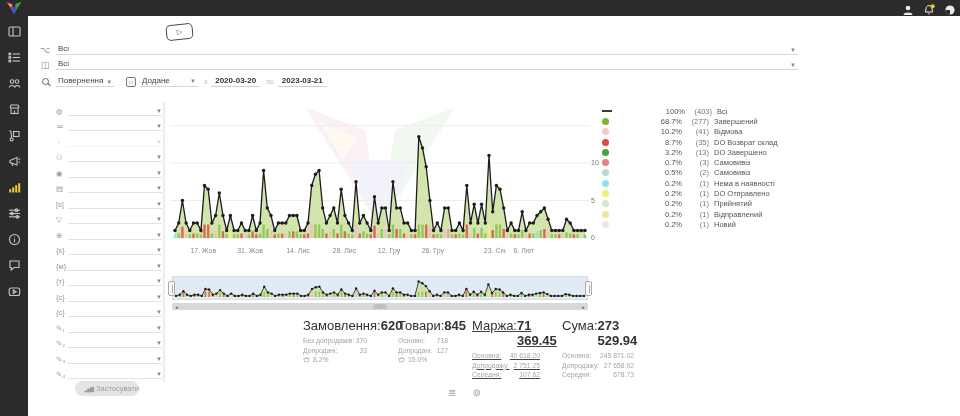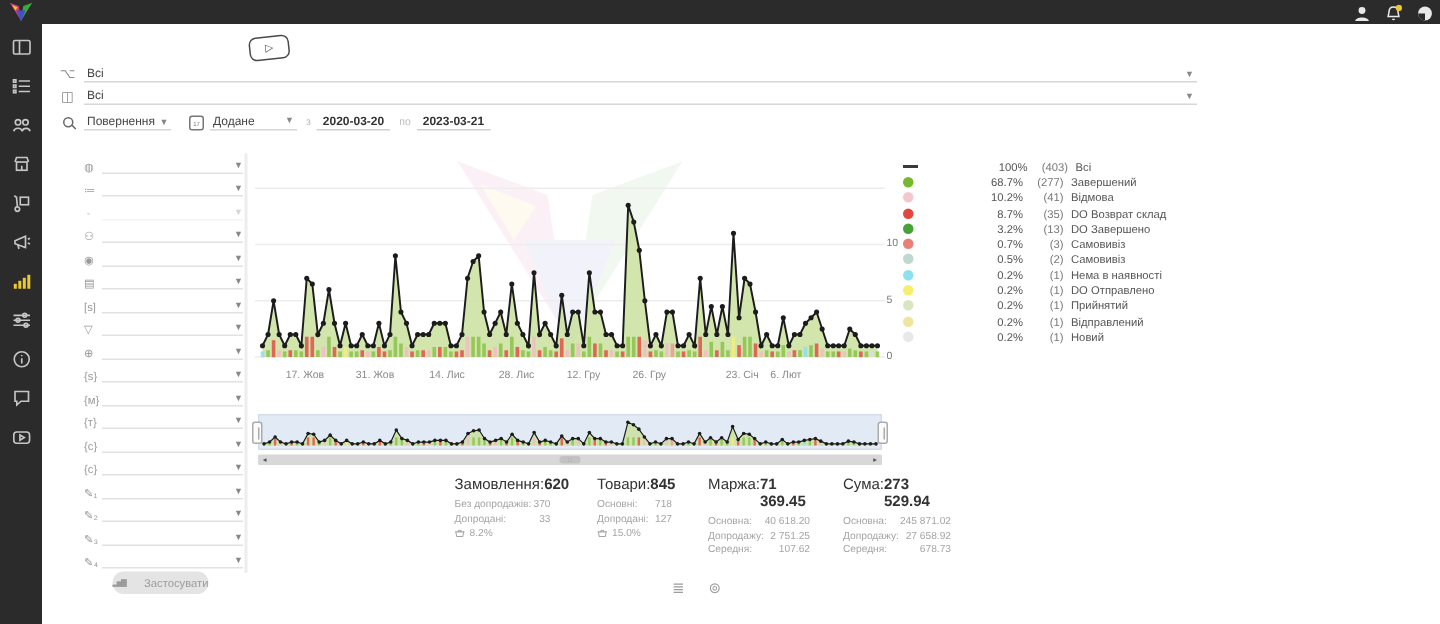--- a/index.html
+++ b/index.html
@@ -35,21 +35,21 @@
          display:flex; align-items:center; justify-content:center; margin-right:4px; }
 
   
   .fpanel { position:absolute; left:56px; top:100px; width:106px; }
   .frow { display:flex; align-items:flex-end; height:15.5px; cursor:pointer; }
   .frow .fic { width:12px; font-size:7.5px; color:#9a9a9a; text-align:left; }
   .frow .fin { flex:1; border-bottom:1px solid #e2e2e2; display:flex; justify-content:flex-end; padding-bottom:1px; }
   .frow.faded { opacity:.35; }
   .fscroll { position:absolute; left:163px; top:102px; width:2px; height:280px; background:#ededed; border-radius:1px; }
   .apply { position:absolute; left:75px; top:381px; width:64px; height:15px; background:#e4e4e4; border:none;
-           border-radius:8px; color:#9c9c9c; font-size:7.5px; display:flex; align-items:center; justify-content:space-between; gap:3px; cursor:pointer;
+           border-radius:8px; color:#9c9c9c; font-size:7.5px; display:flex; align-items:center; justify-content:flex-end; gap:3px; cursor:pointer;
            font-family:inherit; }
   .apply .bars { font-size:5px; letter-spacing:-1px; color:#9c9c9c; }
 
   
   .chart-wrap { position:absolute; left:170px; top:96px; width:420px; height:148px; }
   .watermark { position:absolute; left:290px; top:100px; width:180px; height:150px; opacity:.07; pointer-events:none; }
   .ylab { position:absolute; font-size:7px; color:#777; width:14px; }
   .xlabels { position:absolute; left:0; top:247px; width:960px; height:10px; }
   .xlabels span { position:absolute; transform:translateX(-50%); font-size:7px; color:#8a8a8a; white-space:nowrap; }
 
@@ -67,21 +67,21 @@
   .lg-row { display:flex; align-items:center; height:10.3px; font-size:7.5px; cursor:pointer; }
   .swatch { width:7px; height:7px; border-radius:50%; margin-right:4px; flex:0 0 auto; }
   .swatch.dash { width:10px; height:2px; border-radius:0; }
   .lg-pct { width:26px; text-align:right; color:#555;margin-left:43px; }
   .lg-cnt { width:27px; text-align:right; color:#777; }
   .lg-lbl { margin-left:5px; color:#555; white-space:nowrap; }
 
   
   .stats { position:absolute; top:318px; }
   .scol { position:absolute; top:0; }
-  .srow-t { display:flex; justify-content:space-between; font-size:10px; color:#333; margin-bottom:3px; }
+  .srow-t { display:flex; justify-content:space-between; font-size:13px; color:#333; margin-bottom:3px; }
   .srow-t .tv { font-weight:bold; }
   .srow { display:flex; justify-content:space-between; font-size:6.8px; color:#a5a5a5; line-height:9.5px; }
   .upsell { display:flex; align-items:center; gap:3px; font-size:6.8px; color:#a5a5a5; line-height:9.5px; }
 
   .footicons { position:absolute; left:448px; top:387px; display:flex; gap:16px; font-size:10px; color:#9e9e9e; }
   .footicons span { cursor:pointer; }
 </style>
 </head>
 <body>
 
@@ -997,21 +997,21 @@
             <span>127</span>
           </div>
         </div>
       <div class="upsell">
         <svg width="7" height="7" viewBox="0 0 9 8">
             <path d="M1,2.8 H8 L7,6.8 H2 Z M3,2.8 C3,0.9 6,0.9 6,2.8" fill="none" stroke="#a5a5a5" stroke-width="0.9"></path>
           </svg>
         <span>15.0%</span>
       </div>
     </div>
-    <div class="scol" style="left:472px; width:68px;">
+    <div class="scol" style="left:472px; width:68px;text-decoration:underline;">
       <div class="srow-t">
           <span>Маржа:</span>
           <span class="tv">71 369.45</span>
         </div>
       <div>
           <div class="srow">
             <span>Основна:</span>
             <span>40 618.20</span>
           </div>
           <div class="srow">

